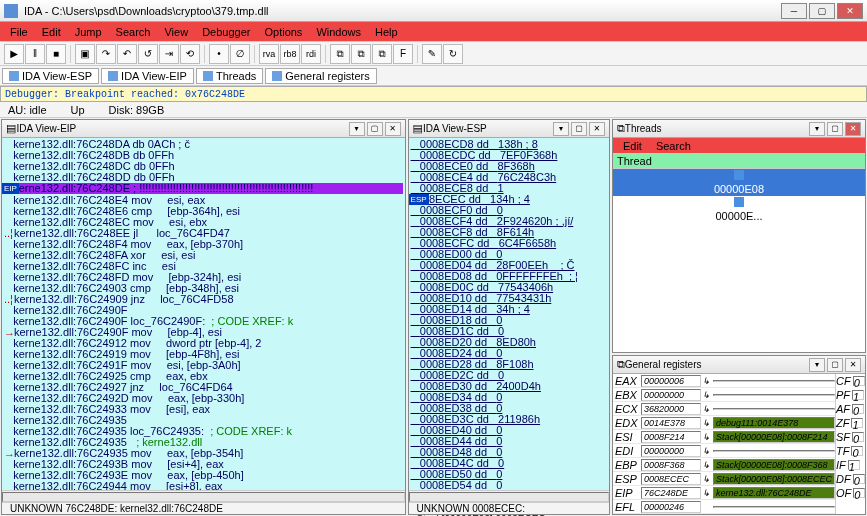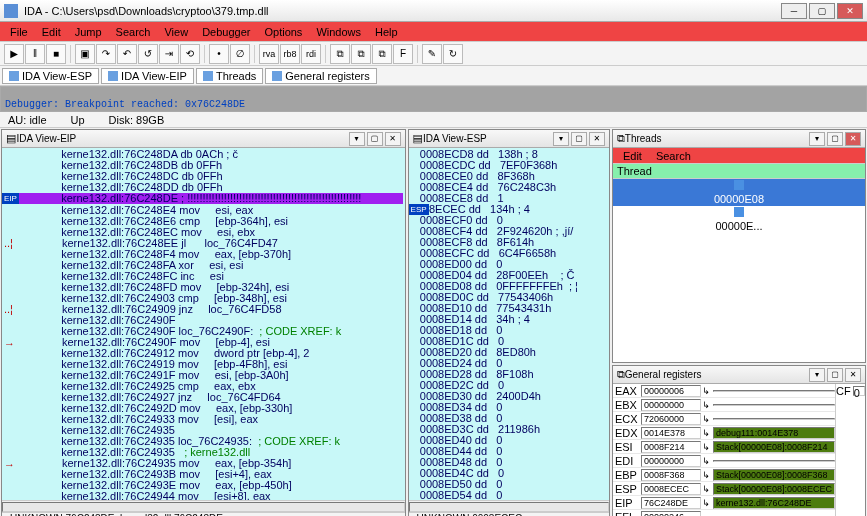--- a/index.html
+++ b/index.html
@@ -12,56 +12,56 @@
 .win-btn.close { background: #d65a5a; color: #fff; }
 .menubar { background: #ef4444; height: 20px; display: flex; align-items: center; padding: 0 4px; gap: 2px; border-bottom: 1px solid #ccc; }
 .menubar span { padding: 2px 6px; cursor: default; }
 .toolbar { background: #f4f4f4; height: 24px; display: flex; align-items: center; padding: 0 4px; gap: 1px; border-bottom: 1px solid #ccc; }
 .tb-btn { width: 20px; height: 20px; border: 1px solid #bbb; background: #fafafa; display: flex; align-items: center; justify-content: center; font-size: 10px; }
 .tb-sep { width: 1px; height: 18px; background: #ccc; margin: 0 3px; }
 .tb-long { padding: 0 6px; font-size: 9px; }
 .tabbar { background: #f4f4f4; height: 20px; display: flex; align-items: center; padding: 0 2px; border-bottom: 1px solid #ccc; }
 .tabbar .tab { border: 1px solid #aaa; background: #fff; padding: 1px 6px; margin-right: 2px; display: flex; align-items: center; gap: 3px; font-size: 10px; }
 .tab .tab-ico { width: 10px; height: 10px; background: #6aa0e0; }
-.debugger-bar { background: #a3a3a3; height: 16px; border: 1px solid #aaa; padding: 12px 4px; font-family: "Courier New", monospace; font-size: 10px; color: #0040c0; }
+.debugger-bar { background: #fef9c3; height: 16px; border: 1px solid #aaa; padding: 2px 4px; font-family: "Courier New", monospace; font-size: 10px; color: #0040c0; }
 .status-row { background: #f4f4f4; height: 16px; display: flex; align-items: center; padding: 0 8px; gap: 24px; font-size: 10px; border-bottom: 1px solid #ccc; }
 .main { display: flex; height: calc(516px - 22px - 20px - 24px - 20px - 16px - 16px); }
 .pane { border: 1px solid #888; background: #fff; display: flex; flex-direction: column; margin: 1px; }
 .pane-header { background: linear-gradient(#f8f8f8,#e4e4e4); height: 18px; display: flex; align-items: center; padding: 0 4px; border-bottom: 1px solid #aaa; }
 .pane-header .ph-title { flex: 1; font-size: 10px; }
 .pane-header .ph-btns { display: flex; gap: 2px; }
 .ph-btn { width: 16px; height: 14px; border: 1px solid #aaa; background: #f4f4f4; font-size: 8px; display: flex; align-items: center; justify-content: center; }
 .disasm { flex: 1; background: #c8f8f8; font-family: "Courier New", monospace; font-size: 9.5px; line-height: 11px; overflow: auto; padding: 1px 2px; white-space: pre; color: #000060; }
-.disasm .addr { color: #000060; margin-left: 48px; }
+.disasm .addr { color: #000060; }
 .disasm .mnem { color: #000060; }
 .disasm .cmt { color: #008000; }
 .rowsel { background: #a020f0; color: #fff; display: inline-block; width: 100%; }
 .eip-tag { position: absolute; left: 0; background: #0040c0; color: #fff; font-size: 8px; padding: 0 2px; }
 .pane.left { width: 420px; position: relative; }
 .pane.mid { width: 210px; position: relative; }
 .pane.right-top { height: 240px; }
 .pane.right-bot { flex: 1; }
 .right-col { flex: 1; display: flex; flex-direction: column; }
-.stack { flex: 1; background: #c8f8f8; font-family: "Courier New", monospace; font-size: 9.5px; line-height: 11px; overflow: auto; padding: 1px 2px; white-space: pre; color: #000060; }
+.stack { flex: 1; background: #c8f8f8; font-family: "Courier New", monospace; font-size: 9.5px; line-height: 11px; overflow: auto; padding: 1px 2px; white-space: pre; color: #000060; text-decoration: underline; }
 .threads-body { flex: 1; background: #fff; font-size: 10px; overflow: auto; }
 .threads-body .th-hdr { background: #86efac; border-bottom: 1px solid #ccc; padding: 1px 4px; }
 .threads-body .th-row { padding: 1px 4px; display: flex; align-items: center; gap: 3px; flex-direction: column; }
 .th-row.sel { background: #3a78d6; color: #fff; }
 .th-ico { width: 10px; height: 10px; background: #4a90e2; }
 .lineinfo { background: #f4f4f4; padding: 1px 4px; font-size: 10px; border-top: 1px solid #ccc; }
 .gr-body { flex: 1; overflow: auto; font-family: "Courier New", monospace; font-size: 9.5px; }
 .gr-row { display: flex; align-items: center; border-bottom: 1px solid #e8e8e8; height: 14px; }
 .gr-name { width: 28px; padding-left: 2px; }
 .gr-val { width: 60px; border: 1px inset #ccc; background: #fff; padding: 0 2px; font-size: 9px; }
 .gr-desc { flex: 1; border: 1px inset #ccc; background: #4d7c0f; padding: 0 2px; font-size: 9px; margin-left: 2px; overflow: hidden; white-space: nowrap; }
 .gr-row .arrow { width: 10px; font-size: 9px; text-align: center; }
-.flags { display: flex; flex-direction: row; gap: 0px; font-size: 8px; }
+.flags { display: flex; flex-direction: column; gap: 0px; font-size: 8px; }
 .flag-row { display: flex; align-items: center; gap: 2px; height: 14px; }
 .flag-box { width: 12px; height: 10px; border: 1px inset #ccc; background: #fff; }
-.gr-table { display: flex; }
+.gr-table { display: flex; font-style: italic; }
 .gr-left { flex: 1; }
 .gr-right { width: 30px; border-left: 1px solid #ccc; }
 .bottom-status { height: 12px; background: #f4f4f4; font-size: 10px; padding: 0 8px; border-top: 1px solid #ccc; }
 .scroll-h { height: 12px; background: #f0f0f0; border-top: 1px solid #ccc; display: flex; align-items: center; }
 .scroll-h .track { flex: 1; height: 10px; background: #e8e8e8; border: 1px inset #ccc; }
 .arrow-red { color: #c00000; display: inline-block; width: 10px; }
 </style>
 </head>
 <body>
 
@@ -229,21 +229,21 @@
                 <span class="gr-desc"></span>
               </div>
               <div class="gr-row">
                 <span class="gr-name">EBX</span>
                 <span class="gr-val">00000000</span>
                 <span class="arrow">↳</span>
                 <span class="gr-desc"></span>
               </div>
               <div class="gr-row">
                 <span class="gr-name">ECX</span>
-                <span class="gr-val">72060000</span>
+                <span class="gr-val">36820000</span>
                 <span class="arrow">↳</span>
                 <span class="gr-desc"></span>
               </div>
               <div class="gr-row">
                 <span class="gr-name">EDX</span>
                 <span class="gr-val">0014E378</span>
                 <span class="arrow">↳</span>
                 <span class="gr-desc">debug111:0014E378</span>
               </div>
               <div class="gr-row">

